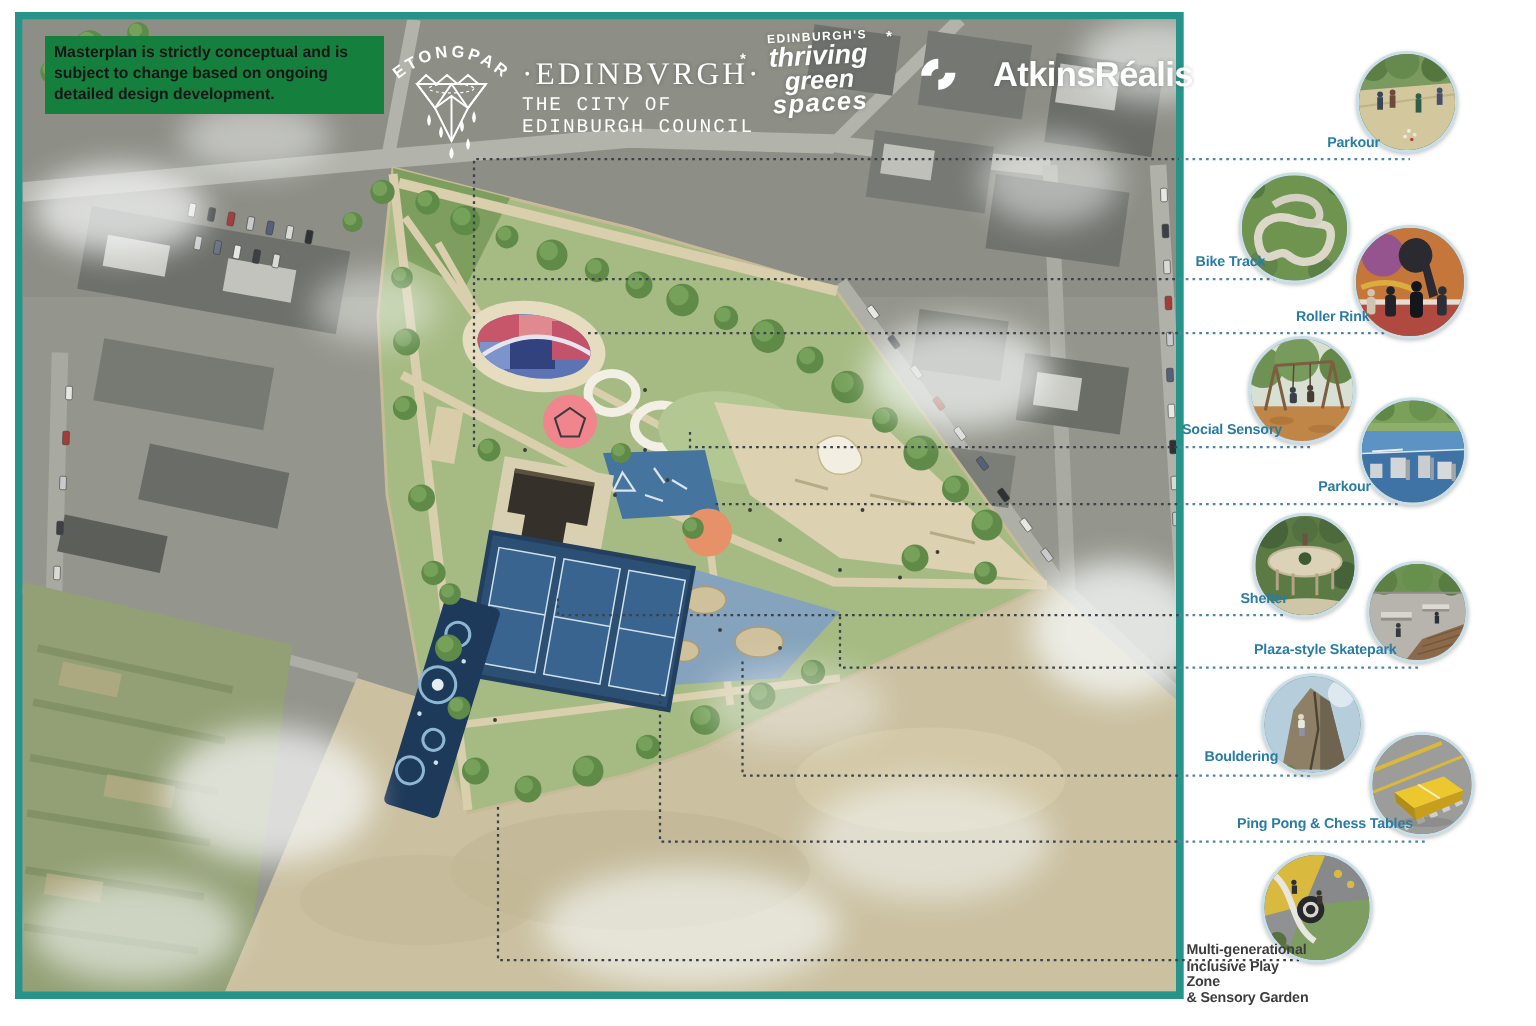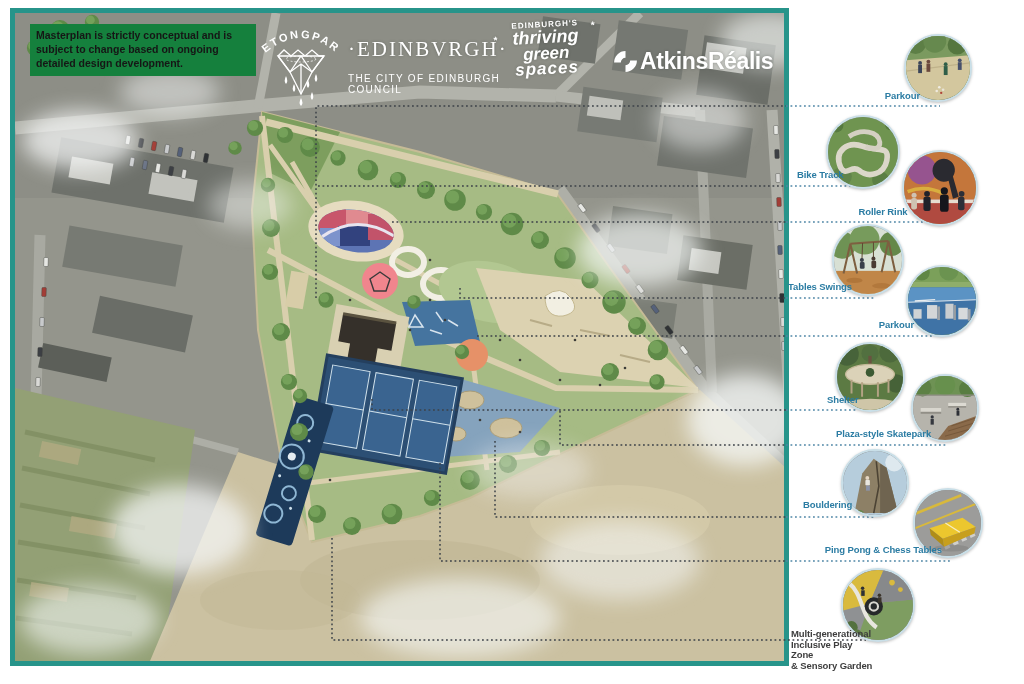--- a/index.html
+++ b/index.html
@@ -8,30 +8,30 @@
   .map-frame{position:absolute;left:10px;top:8px;width:779px;height:658px;
              border:5px solid #27948a;box-sizing:border-box;background:#94958c;overflow:hidden;}
   .map-frame svg{display:block;width:100%;height:100%;}
   .overlay{position:absolute;left:0;top:0;width:1024px;height:684px;pointer-events:none;}
   .disclaimer{position:absolute;left:30px;top:24px;width:214px;background:#15803d;
               padding:5px 6px;font-weight:bold;font-size:10.5px;line-height:1.32;color:#161616;}
   .logo{position:absolute;color:#ffffff;}
   .logo-edinburgh{left:348px;top:37px;width:160px;text-align:left;}
   .logo-edinburgh .big{font-family:"Liberation Serif",serif;font-size:21px;letter-spacing:2px;
                        text-shadow:0 0 3px rgba(40,45,40,.35);}
-  .logo-edinburgh .sub{font-size:10px;letter-spacing:1.3px;margin-top:11px;}
+  .logo-edinburgh .sub{font-size:13px;letter-spacing:1.3px;margin-top:0;font-family:Liberation Mono, monospace;}
   .logo-green{left:500px;top:20px;width:92px;text-align:center;transform:rotate(-3deg);
               text-shadow:0 0 3px rgba(40,45,40,.3);}
   .logo-green .l1{font-size:8px;letter-spacing:1px;font-weight:bold;}
   .logo-green .l2,.logo-green .l3,.logo-green .l4{font-style:italic;font-weight:bold;line-height:.92;}
   .logo-green .l2{font-size:18px;}
   .logo-green .l3{font-size:17px;}
   .logo-green .l4{font-size:17px;letter-spacing:1px;}
   .logo-green .spark{position:absolute;font-size:10px;font-weight:bold;}
-  .logo-atkins{left:612px;top:48px;display:flex;align-items:flex-start;gap:1px;
+  .logo-atkins{left:612px;top:36px;display:flex;align-items:flex-start;gap:23px;
                text-shadow:0 0 3px rgba(40,45,40,.3);}
   .logo-atkins .name{font-size:23px;font-weight:bold;letter-spacing:-0.4px;}
   .logo-bp{left:250px;top:14px;width:102px;height:92px;}
   .lbl{position:absolute;font-weight:bold;font-size:9.5px;line-height:1.05;color:#2b7ca3;
        letter-spacing:-0.1px;white-space:nowrap;}
   .lbl.dark{color:#3d3d3d;white-space:normal;}
   .lbl.dark span{display:block;line-height:10.5px;}
   .circle{position:absolute;border-radius:50%;overflow:hidden;border:2px solid #c9dfe8;
           box-sizing:border-box;box-shadow:0 1px 3px rgba(0,0,0,.25);background:#888;}
   .circle svg{display:block;width:100%;height:100%;}
@@ -592,22 +592,22 @@
           <circle cx="52" cy="36" r="2.5"></circle>
           <rect x="50" y="39" width="5" height="8"></rect>
         </g>
       <circle cx="12" cy="82" r="9" fill="#54713f"></circle>
         <circle cx="20" cy="92" r="7" fill="#5d7b46"></circle>
     </svg>
   </div>
 
   <div class="lbl" style="left:855px;top:91px;width:65px;text-align:right">Parkour</div>
   <div class="lbl" style="left:797px;top:170px">Bike Track</div>
-  <div class="lbl" style="left:853px;top:207px;width:60px;text-align:center">Roller Rink</div>
-  <div class="lbl" style="left:788px;top:282px">Tables Swings</div>
+  <div class="lbl" style="left:853px;top:207px;width:60px;text-align:right">Roller Rink</div>
+  <div class="lbl" style="left:788px;top:282px">Social Sensory</div>
   <div class="lbl" style="left:874px;top:320px;width:40px;text-align:right">Parkour</div>
   <div class="lbl" style="left:827px;top:395px">Shelter</div>
   <div class="lbl" style="left:836px;top:429px;width:60px;text-align:left">Plaza-style Skatepark</div>
   <div class="lbl" style="left:803px;top:500px">Bouldering</div>
   <div class="lbl" style="left:822px;top:545px;width:120px;text-align:right">Ping Pong &amp; Chess Tables</div>
   <div class="lbl dark" style="left:791px;top:629px;width:82px">
     <span>Multi-generational</span>
     <span>Inclusive Play Zone</span>
     <span>&amp; Sensory Garden</span>
   </div>

